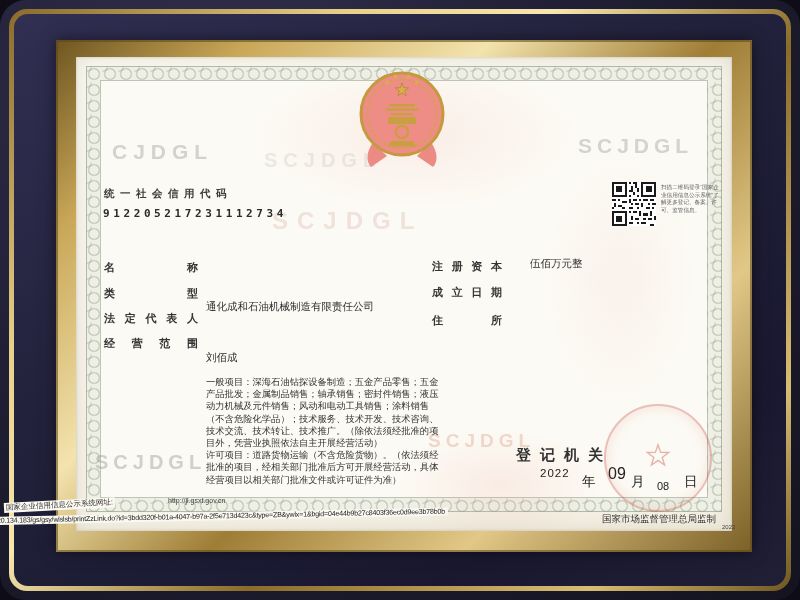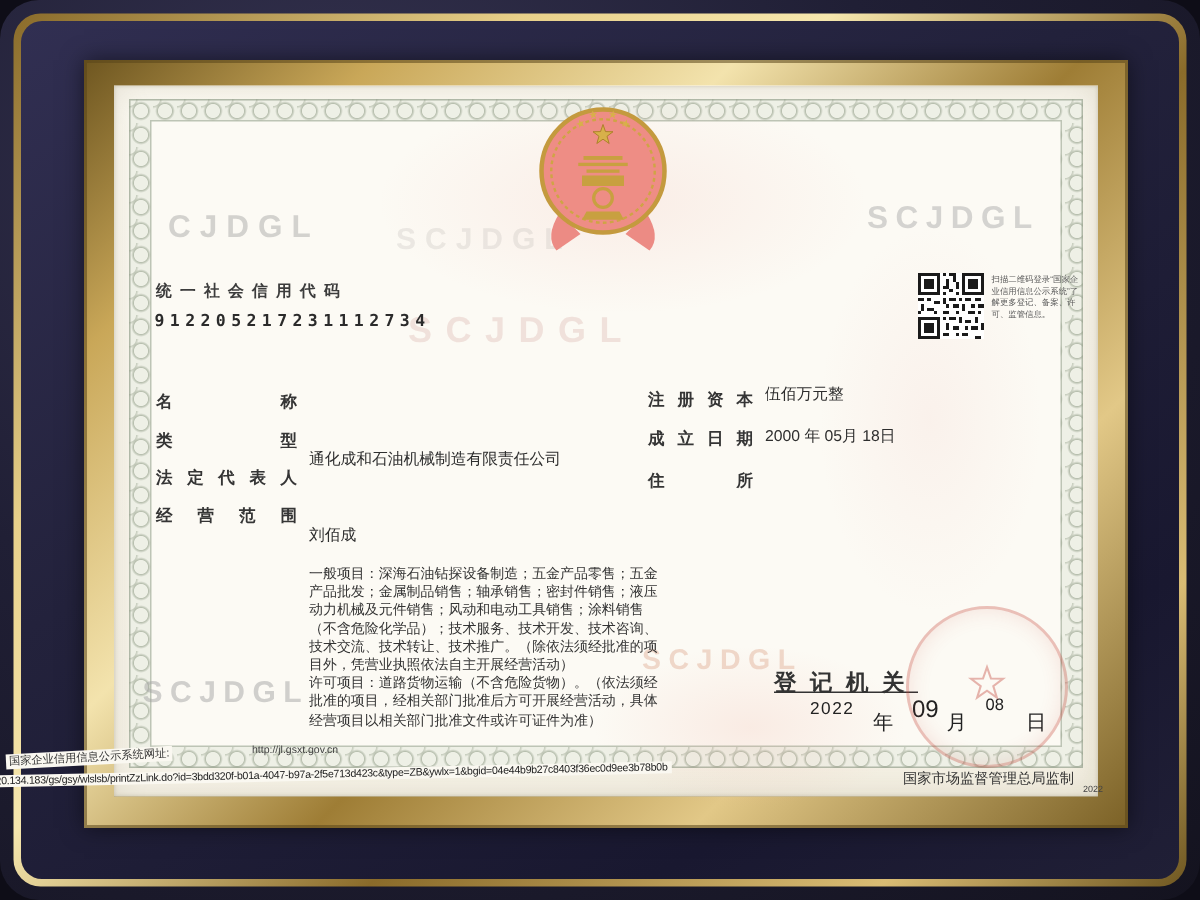--- a/index.html
+++ b/index.html
@@ -64,34 +64,34 @@
   .qr-caption { position:absolute; left:661px; top:184px; width:63px; font-size:5.6px;
     line-height:1.35; color:#5a5a5a; }
 
   
   .flabel { position:absolute; font-size:11px; color:#353535; font-weight:700;
     text-align:justify; text-align-last:justify; }
   .fvalue { position:absolute; font-size:10.5px; color:#2e2e2e; line-height:13px; }
   .lcol { left:104px; width:94px; }
   .vcol { left:206px; width:234px;margin-top:40px; }
   .rlcol { left:432px; width:70px; }
-  .rvcol { left:510px; width:190px; }
+  .rvcol { left:530px; width:190px; }
   .pre { white-space:pre-wrap; }
   .scope { font-size:9.3px; line-height:12.2px; color:#333; }
 
   
   .registry-label { position:absolute; left:516px; top:446px; font-size:15px;
-    letter-spacing:9px; color:#333; font-weight:600; white-space:nowrap;text-decoration:underline; }
+    letter-spacing:9px; color:#333; font-weight:600; white-space:nowrap; }
   .date-row { position:absolute; left:534px; top:464px; width:180px; height:32px; }
   .date-row span { position:absolute; color:#222; }
   .d-year  { left:6px;   top:3px; font-size:11.5px; letter-spacing:1px; }
   .d-yu    { left:48px;  top:9px; font-size:13.5px; }
   .d-month { left:74px;  top:1px; font-size:16px; }
   .d-mu    { left:97px;  top:9px; font-size:13.5px; }
-  .d-day   { left:123px; top:0; font-size:11px;text-align:right; }
+  .d-day   { left:123px; top:16px; font-size:11px;text-align:right; }
   .d-du    { left:150px; top:9px; font-size:13.5px; }
 
   .seal { position:absolute; left:604px; top:404px; width:108px; height:108px;
     border:2.5px solid rgba(196,74,62,.33); border-radius:50%;
     box-shadow: inset 0 0 14px rgba(196,74,62,.14); }
   .seal svg { position:absolute; left:38px; top:36px; opacity:.5; }
 
   
   .site-url { position:absolute; left:168px; top:497px; font-size:7px; color:#444; }
   .notice1 { position:absolute; left:4px; top:503px; font-size:7.5px; color:#333;
@@ -233,21 +233,20 @@
   <div class="fvalue vcol" style="top:311px">刘佰成</div>
 
   <div class="flabel lcol" style="top:336px">经营范围</div>
   <div class="fvalue vcol scope pre" style="top:336px">一般项目：深海石油钻探设备制造；五金产品零售；五金产品批发；金属制品销售；轴承销售；密封件销售；液压动力机械及元件销售；风动和电动工具销售；涂料销售（不含危险化学品）；技术服务、技术开发、技术咨询、技术交流、技术转让、技术推广。（除依法须经批准的项目外，凭营业执照依法自主开展经营活动）
 许可项目：道路货物运输（不含危险货物）。（依法须经批准的项目，经相关部门批准后方可开展经营活动，具体经营项目以相关部门批准文件或许可证件为准）</div>
 
   <div class="flabel rlcol" style="top:259px">注册资本</div>
   <div class="fvalue rvcol" style="top:257px">伍佰万元整</div>
 
   <div class="flabel rlcol" style="top:285px">成立日期</div>
-  <div class="fvalue rvcol" style="top:285px">2000 年 05月 18日</div>
 
   <div class="flabel rlcol" style="top:313px">住所</div>
 
   <div class="registry-label">登记机关</div>
   <div class="date-row">
     <span class="d-year">2022</span>
     <span class="d-yu">年</span>
     <span class="d-month">09</span>
     <span class="d-mu">月</span>
     <span class="d-day">08</span>

